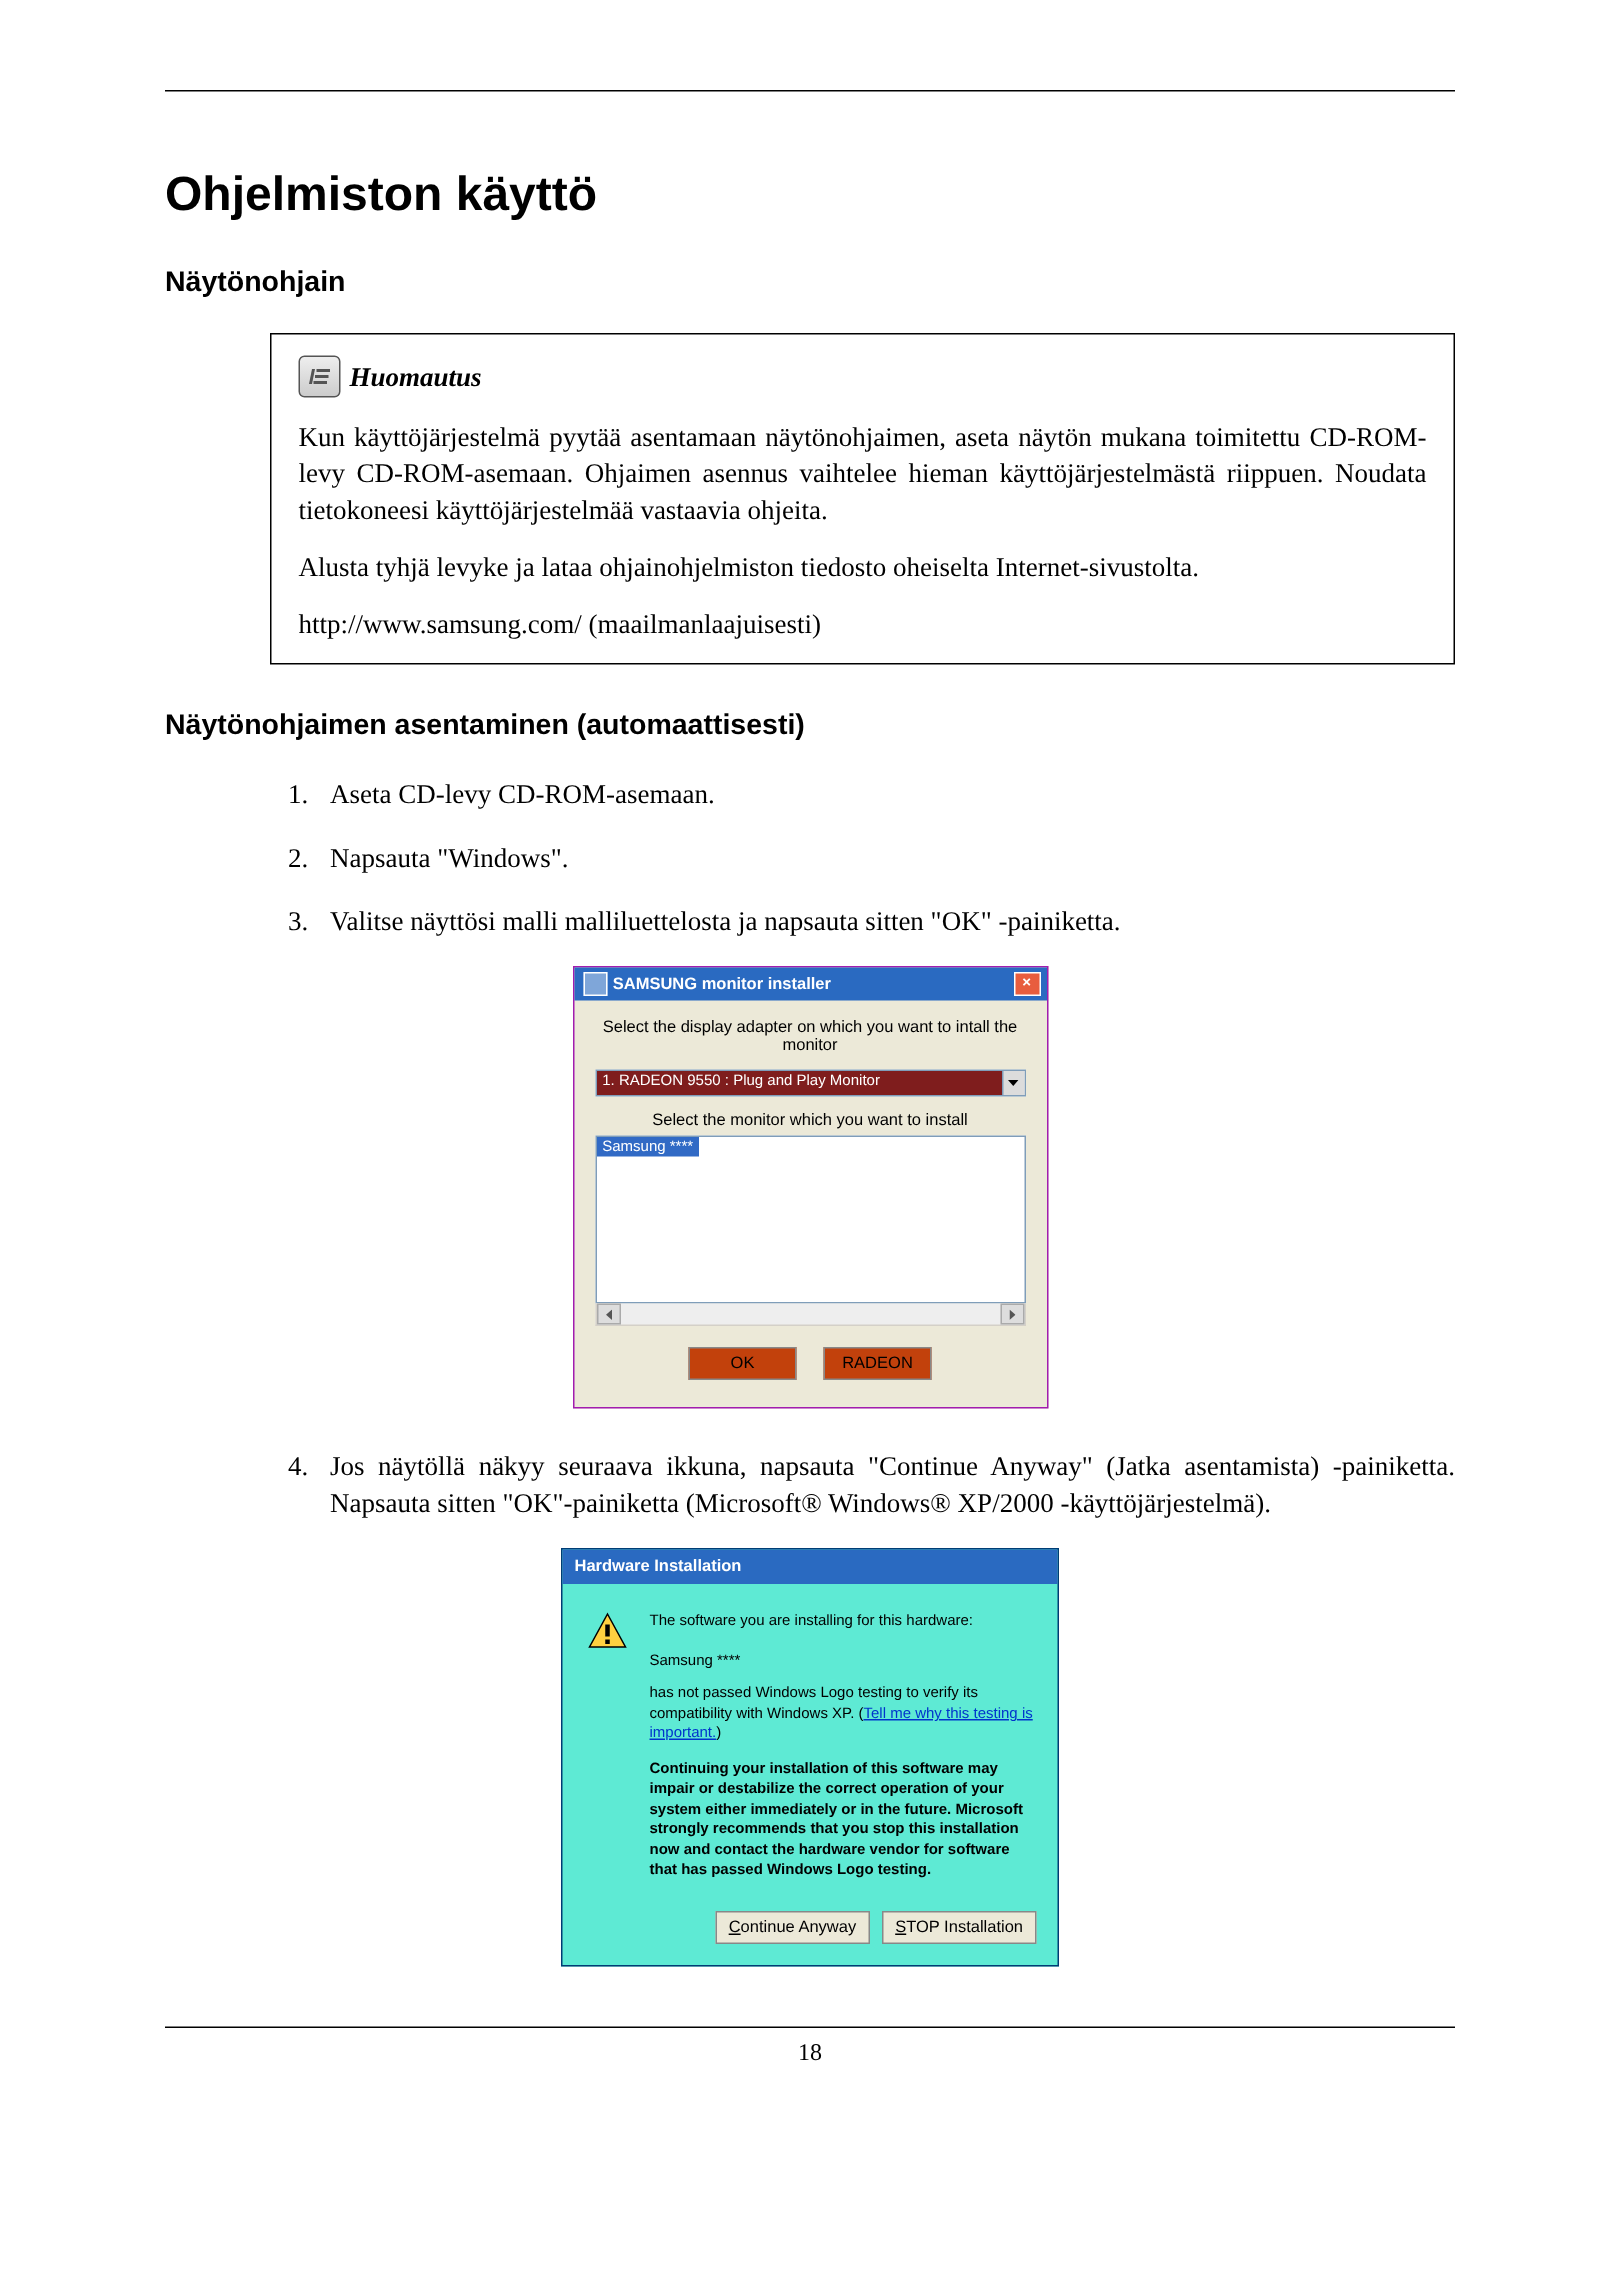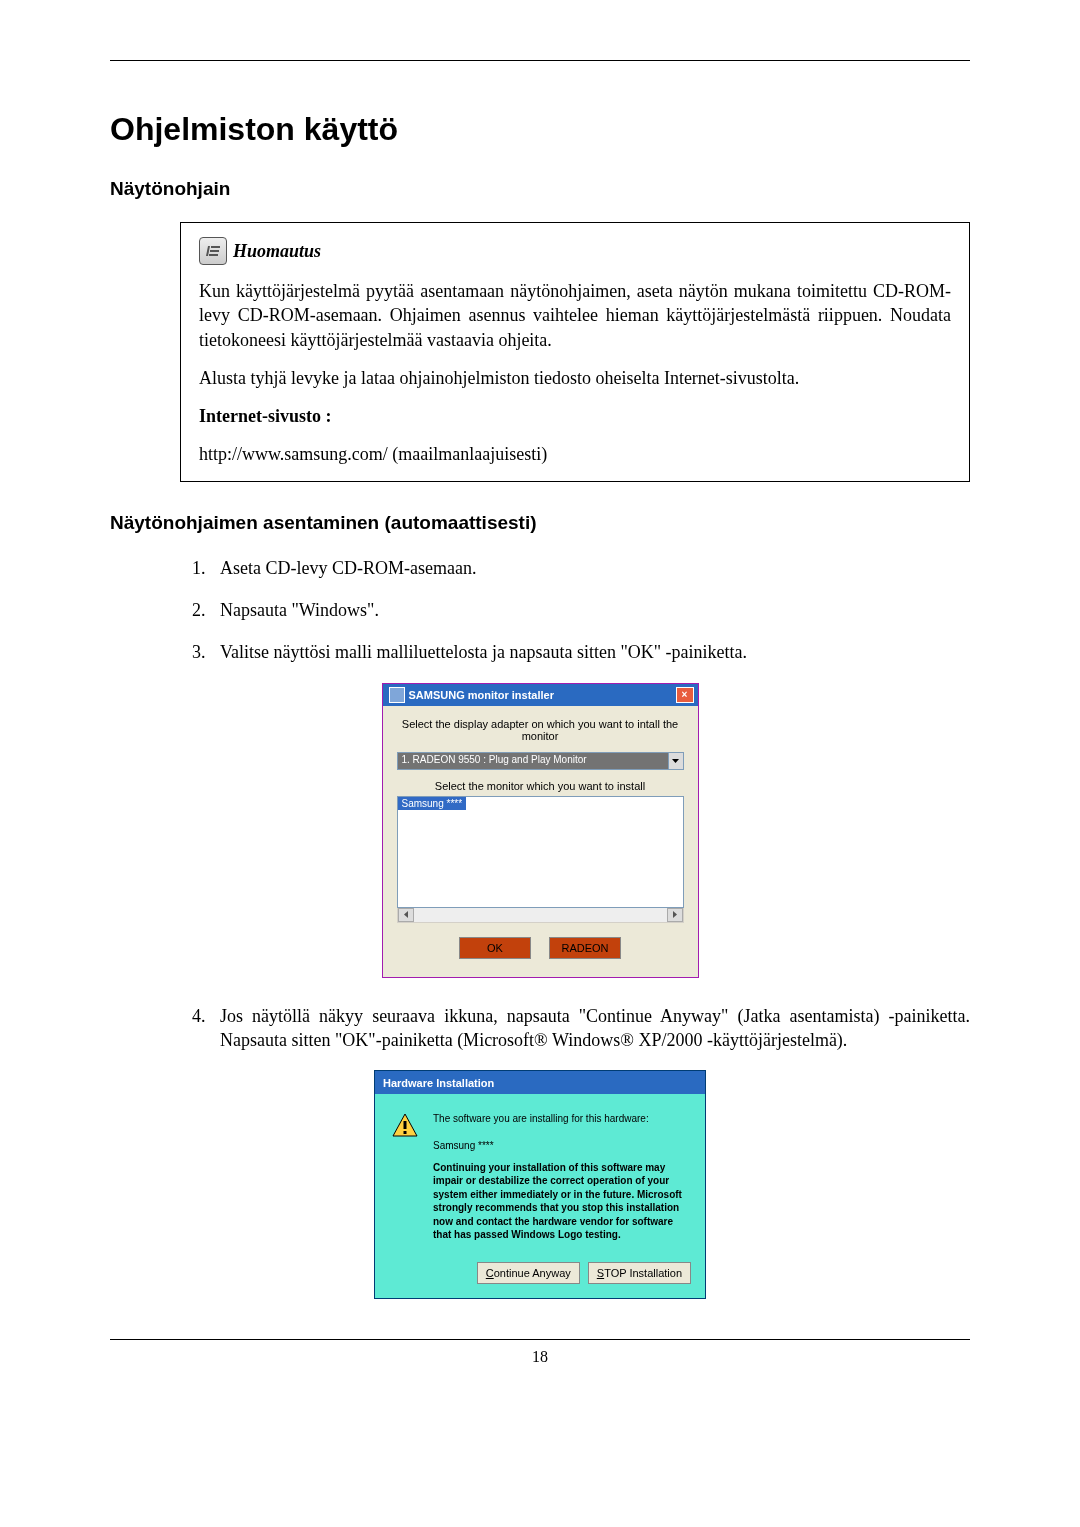--- a/index.html
+++ b/index.html
@@ -113,21 +113,21 @@
   .dlg1 .body { padding: 12px 14px 6px 14px; }
   .dlg1 .instr { text-align:center; margin-bottom:10px; }
   .dlg1 .dropdown {
     display:flex;
     border:1px solid #7f9db9;
     background:#fff;
     height:16px;
     margin-bottom:10px;
   }
   .dlg1 .dropdown .dd-sel {
-    flex:1; background:#737373; color:#fff;
+    flex:1; background:#7f1d1d; color:#fff;
     padding:1px 4px; font-size:10px;
     white-space:nowrap; overflow:hidden;
   }
   .dlg1 .dropdown .dd-btn {
     width:14px; background:#dcdcdc;
     border-left:1px solid #7f9db9;
     display:flex;align-items:center;justify-content:center;
   }
   .dlg1 .instr2 { text-align:center; margin-bottom:4px; }
   .dlg1 .listbox {
@@ -229,21 +229,20 @@
           <path d="M2 14 L4 4 L6 4 L4 14 Z" fill="#555"></path>
           <rect x="7" y="4" width="9" height="2" fill="#555"></rect>
           <rect x="6" y="8" width="9" height="2" fill="#555"></rect>
           <rect x="5" y="12" width="9" height="2" fill="#555"></rect>
         </svg>
       </span>
       <span class="note-title">Huomautus</span>
     </div>
     <p>Kun käyttöjärjestelmä pyytää asentamaan näytönohjaimen, aseta näytön mukana toimitettu CD-ROM-levy CD-ROM-asemaan. Ohjaimen asennus vaihtelee hieman käyttöjärjestelmästä riippuen. Noudata tietokoneesi käyttöjärjestelmää vastaavia ohjeita.</p>
     <p>Alusta tyhjä levyke ja lataa ohjainohjelmiston tiedosto oheiselta Internet-sivustolta.</p>
-    <p class="label">Internet-sivusto :</p>
     <p class="url">http://www.samsung.com/ (maailmanlaajuisesti)</p>
   </div>
 
   <h2 class="sub" style="margin-top:30px">Näytönohjaimen asentaminen (automaattisesti)</h2>
 
   <ol class="steps">
     <li>Aseta CD-levy CD-ROM-asemaan.</li>
     <li>Napsauta "Windows".</li>
     <li>Valitse näyttösi malli malliluettelosta ja napsauta sitten "OK" -painiketta.</li>
   </ol>
@@ -309,20 +308,23 @@
             <path d="M14 2 L26 24 L2 24 Z" fill="#ffd040" stroke="#000" stroke-width="1"></path>
             <rect x="12.5" y="9" width="3" height="8" fill="#000"></rect>
             <rect x="12.5" y="19" width="3" height="3" fill="#000"></rect>
           </svg>
         </div>
         <div class="content">
           <div class="p1">
             <span>The software you are installing for this hardware:</span><br><br>
             <span>Samsung ****</span>
           </div>
+          <div class="p2">
+            <span>has not passed Windows Logo testing to verify its compatibility with Windows XP. (</span><span class="link">Tell me why this testing is important.</span><span>)</span>
+          </div>
           <div class="warn">Continuing your installation of this software may impair or destabilize the correct operation of your system either immediately or in the future. Microsoft strongly recommends that you stop this installation now and contact the hardware vendor for software that has passed Windows Logo testing.</div>
         </div>
       </div>
       <div class="btnrow">
         <div class="btn">
           <span class="u">C</span>
             <span>ontinue Anyway</span>
         </div>
         <div class="btn">
           <span class="u">S</span>

